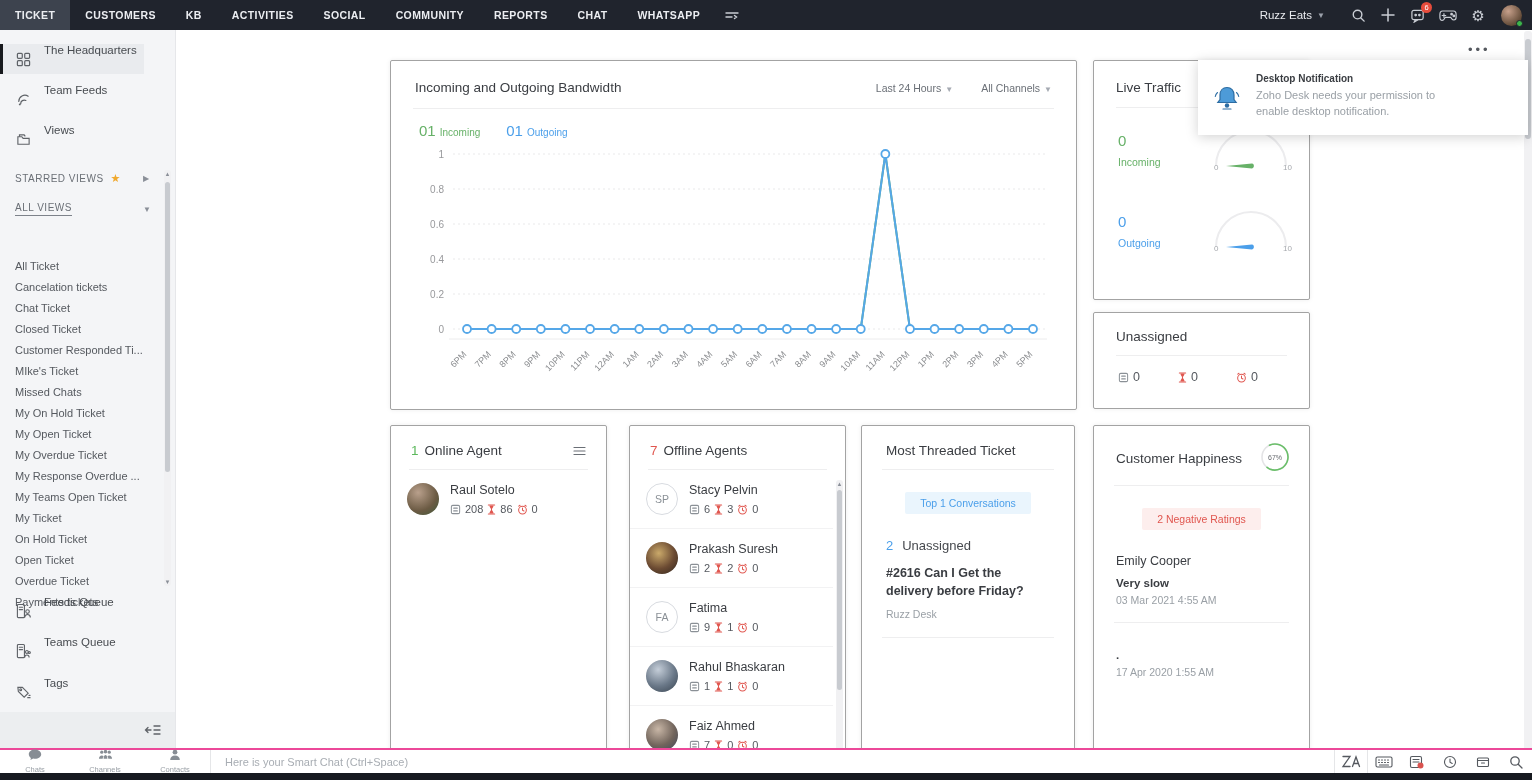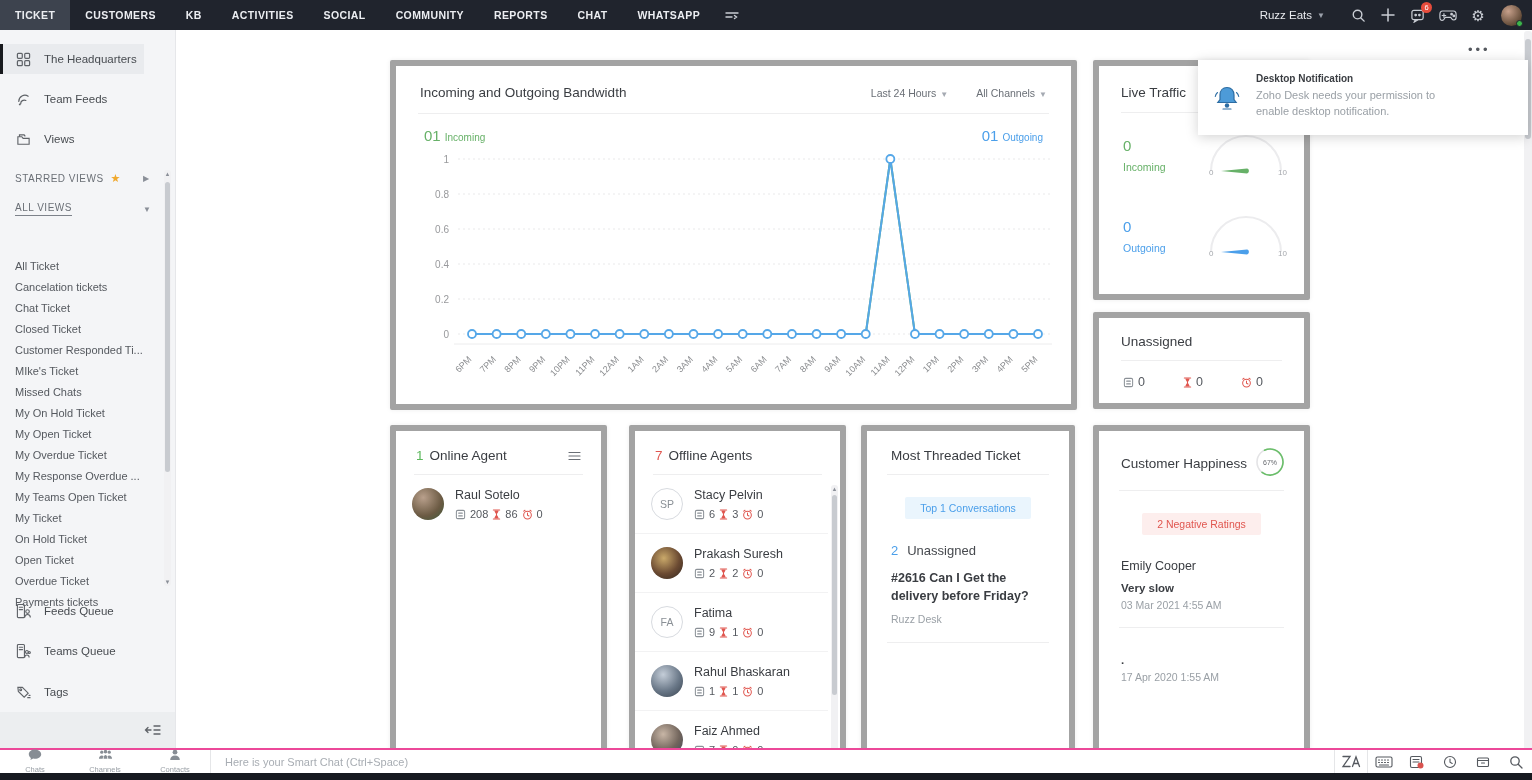--- a/index.html
+++ b/index.html
@@ -16,52 +16,52 @@
 .org-switch{color:#e8eaee;font-size:11.5px;margin-right:18px;display:flex;align-items:center;cursor:pointer}
 .org-switch .caret{color:#9aa0aa;font-size:8px;margin-left:5px}
 .nav-icon-btn{width:30px;height:30px;display:flex;align-items:center;justify-content:center;position:relative;cursor:pointer}
 .nav-badge{position:absolute;top:2px;right:1px;background:#e74c3c;color:#fff;font-size:7.5px;min-width:11px;height:11px;border-radius:6px;display:flex;align-items:center;justify-content:center;padding:0 2px}
 .avatar-sm{width:21px;height:21px;border-radius:50%;background:radial-gradient(circle at 35% 30%,#c7a08b,#5c4633 75%);position:relative;margin-left:8px}
 .avatar-sm .status-dot{position:absolute;right:-1px;bottom:-1px;width:7px;height:7px;border-radius:50%;background:#3bb54a;border:1px solid #20242d}
 .gear-glyph{color:#c9cdd4;font-size:15px;line-height:1}
 
 
 .sidebar{position:absolute;left:0;top:30px;width:176px;height:718px;background:#f4f5f7;border-right:1px solid #e6e7ea;z-index:10}
-.side-item{position:absolute;left:0;width:144px;height:30px;display:flex;align-items:center;cursor:pointer}
+.side-item{position:absolute;left:0;width:144px;height:30px;display:flex;cursor:pointer}
 .side-item .active-bar{position:absolute;left:0;top:0;width:3px;height:30px;background:#17191d;display:none}
 .side-item.active{background:#e9ebee}
 .side-item.active .active-bar{display:block}
 .side-ic{width:16px;margin:0 13px 0 15px;display:flex;align-items:center;justify-content:center}
 .side-label{font-size:11.5px;color:#474b50}
 .side-section{position:absolute;left:15px;font-size:10px;letter-spacing:.5px;color:#6a6f76;display:flex;align-items:center;cursor:pointer}
 .side-section .star{color:#f0a92e;font-size:11px;margin-left:7px}
 .side-section .sec-caret{position:absolute;left:128px;color:#8a8f98;font-size:8px}
 .side-section.all-views .lbl{border-bottom:1px solid #7d828a;padding-bottom:2px}
 .views-list{position:absolute;left:0;top:226px;width:162px}
 .view-item{height:21px;line-height:21px;padding-left:15px;font-size:11px;color:#55595f;white-space:nowrap;overflow:hidden;cursor:pointer}
 .collapse-bar{position:absolute;left:0;top:682px;width:175px;height:36px;background:#eceef0;display:flex;align-items:center;justify-content:flex-end;padding-right:14px;cursor:pointer}
 
 
 .vscroll{position:absolute;background:#f1f1f3;border-radius:3px}
 .vthumb{position:absolute;left:1px;width:5px;background:#c8cbd0;border-radius:3px}
 .varrow{position:absolute;left:0;width:7px;text-align:center;font-size:6px;color:#8a8f98;line-height:8px}
 
 
-.card{position:absolute;background:#fff;box-shadow:0 0 5px rgba(0,0,0,.07);border:6px solid #a3a3a3;border-radius:2px}
+.card{position:absolute;background:#fff;box-shadow:0 0 5px rgba(0,0,0,.07);border:1px solid #a3a3a3;border-radius:2px}
 .card-title{font-size:13.5px;color:#3a3d42}
 .divider{border-top:1px solid #eeeeef;margin:0 22px}
 .count-green{color:#5cb85c}
 .count-red{color:#e0564f}
 .count-blue{color:#4b9fea}
 
 
 .bw-head{display:flex;align-items:center;padding:19px 24px 13px}
 .bw-filter{font-size:10.5px;color:#6a6f76;margin-left:28px;cursor:pointer;white-space:nowrap}
 .bw-filter .caret{color:#a5aab2;font-size:8px;margin-left:4px}
-.bw-legend{text-align:right;padding:13px 28px 0;display:flex;justify-content:space-between;gap:26px}
+.bw-legend{text-align:right;padding:13px 28px 0;display:flex;justify-content:flex-start;gap:26px}
 .leg-item{display:flex;align-items:baseline;cursor:pointer}
 .leg-val{font-size:15px}
 .leg-lab{font-size:10px;margin-left:4px}
 .leg-in{color:#67b168}
 .leg-out{color:#4b9fea}
 
 
 .lt-row{display:flex;align-items:center;padding:0 14px 0 24px;margin-top:16px}
 .lt-col{flex:1}
 .lt-val{font-size:15px}

